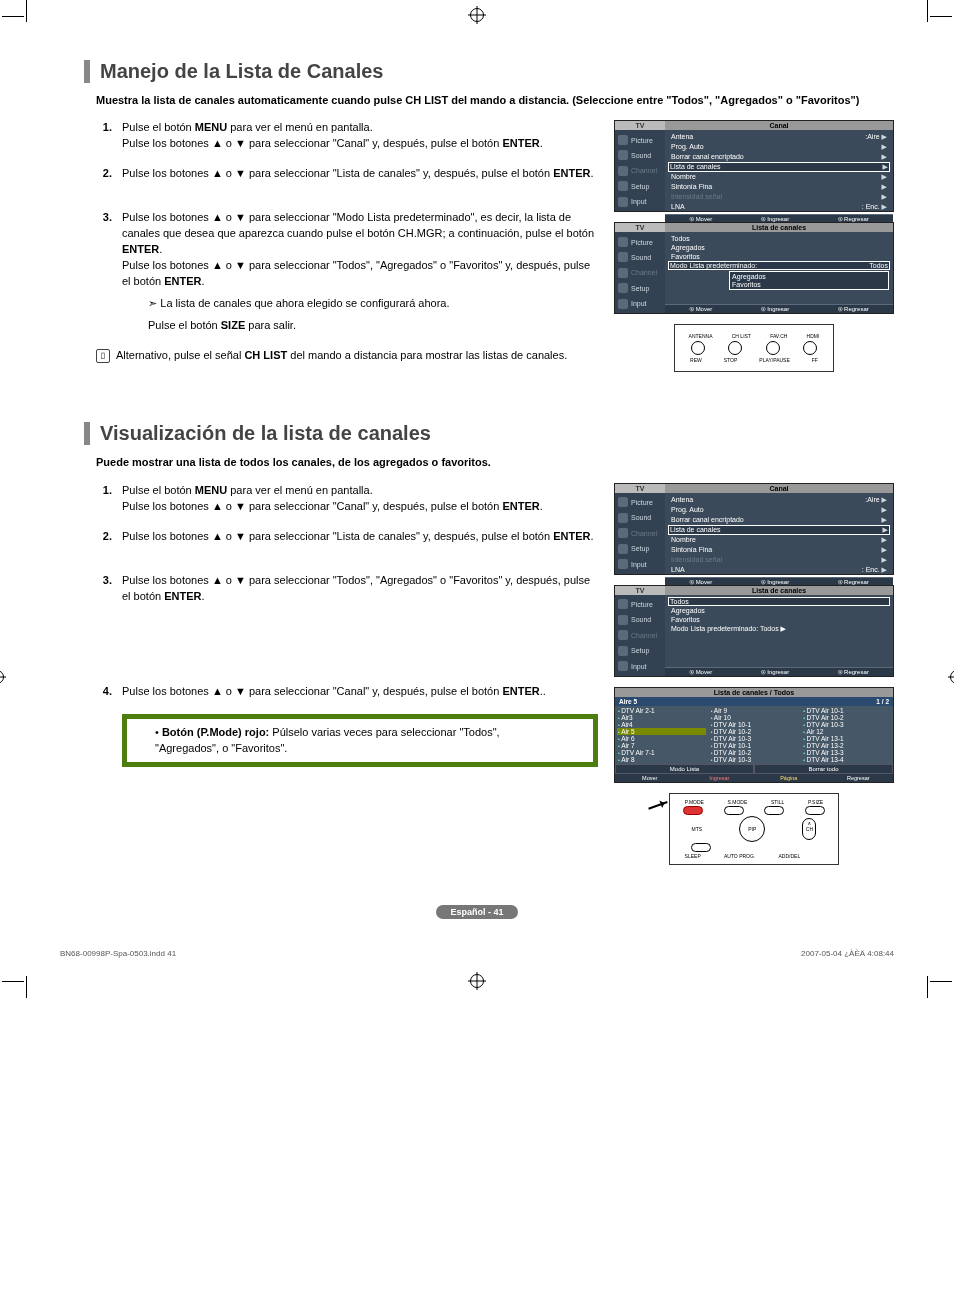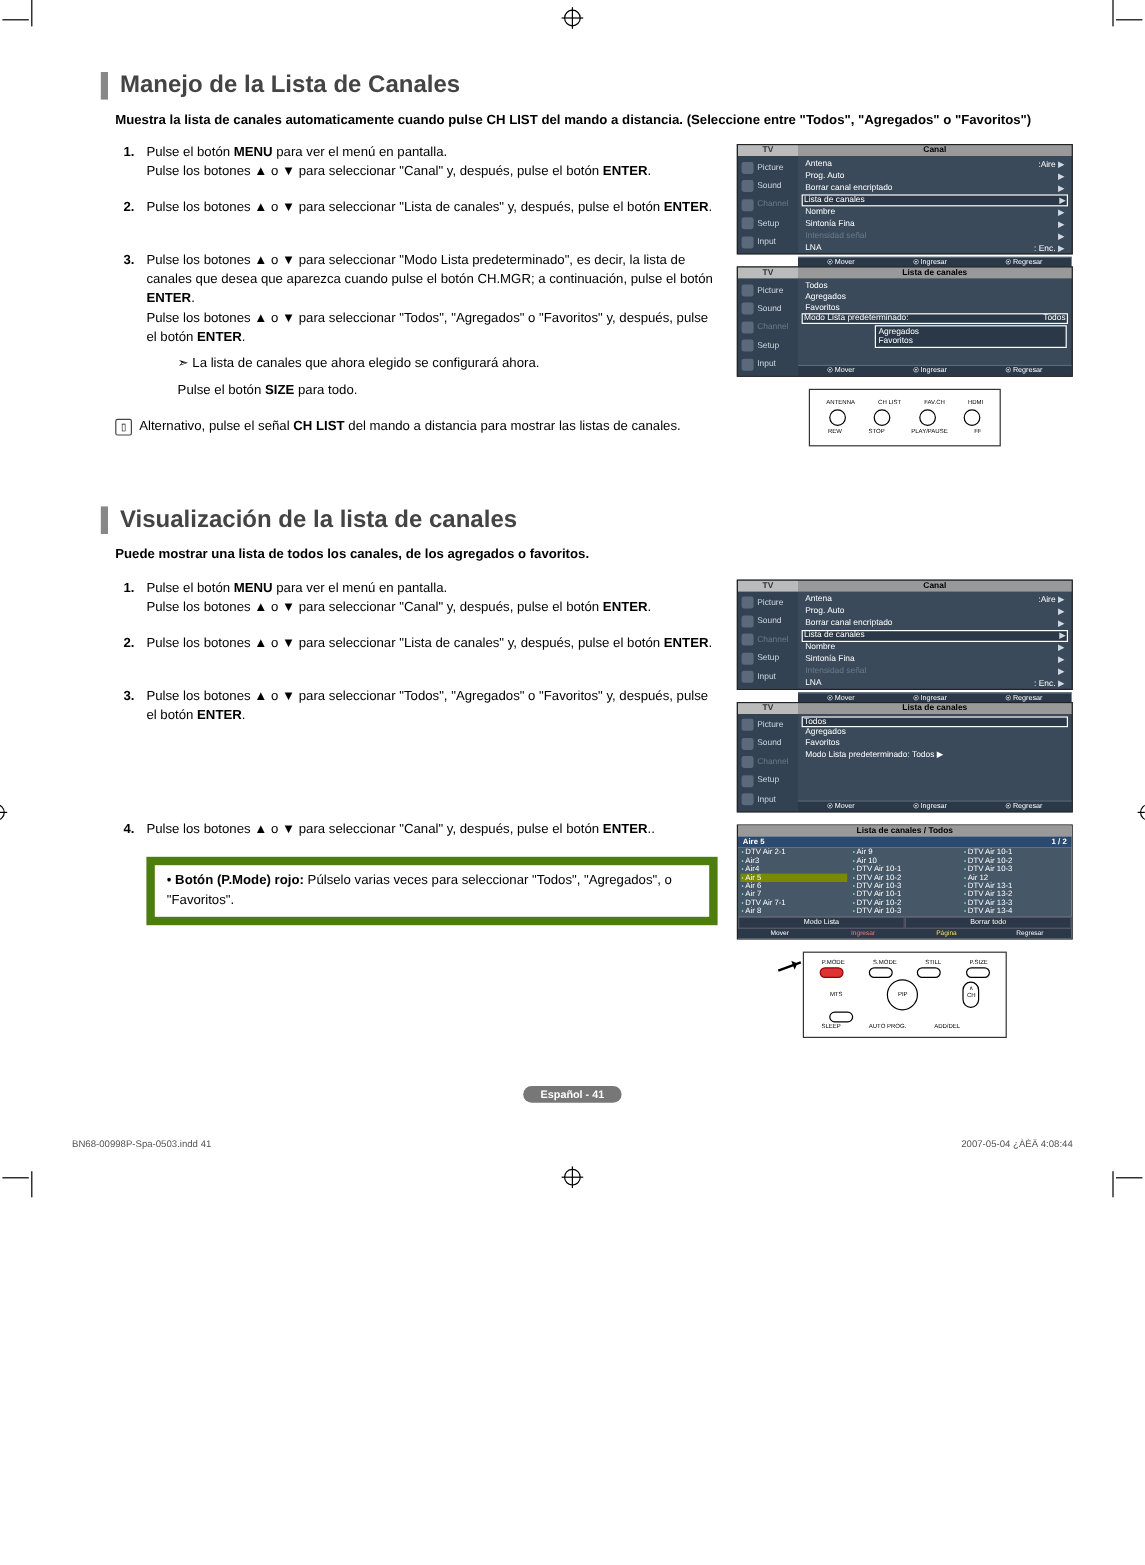--- a/index.html
+++ b/index.html
@@ -58,21 +58,21 @@
   .chitem { padding:0 1px; white-space:nowrap; }
   .chitem::before { content:"• "; color:#7fc; font-size:5px; }
   .chitem.sel { background:#7a8a00; }
   .chlist-btns { display:flex; background:#2a3848; }
   .chlist-btns span { flex:1; text-align:center; padding:1px 0; border:1px solid #556; font-size:6px; }
   .chlist-foot { display:flex; background:#2a3848; }
   .chlist-foot span { flex:1; text-align:center; font-size:5.5px; padding:1px 0; }
   .chlist-foot .red { color:#f77; }
   .chlist-foot .yel { color:#fd6; }
   
-  .tipbox { border:7px solid #4d7c0f; padding:6px 10px; margin-top:10px; margin-left:26px; line-height:1.4; }
+  .tipbox { border:5px solid #4d7c0f; padding:6px 28px; margin-top:10px; margin-left:26px; line-height:1.4; }
   
   .pagefoot { text-align:center; margin-top:40px; }
   .pagefoot-pill { display:inline-block; background:#777; color:#fff; border-radius:10px; padding:2px 14px; font-size:9px; font-weight:bold; }
   .printmark { display:flex; justify-content:space-between; font-size:8px; color:#555; margin-top:30px; }
   .crop { position:absolute; background:#000; }
   .crop.tlh { top:16px; left:2px; width:22px; height:1px; } .crop.tlv { top:0; left:26px; width:1px; height:22px; }
   .crop.trh { top:16px; right:2px; width:22px; height:1px; } .crop.trv { top:0; right:26px; width:1px; height:22px; }
   .crop.blh { bottom:16px; left:2px; width:22px; height:1px; } .crop.blv { bottom:0; left:26px; width:1px; height:22px; }
   .crop.brh { bottom:16px; right:2px; width:22px; height:1px; } .crop.brv { bottom:0; right:26px; width:1px; height:22px; }
   .reg { position:absolute; width:14px; height:14px; border:1px solid #000; border-radius:50%; }
@@ -124,21 +124,21 @@
     </ol>
     <div class="spacer"></div>
     <ol class="steps">
       <li>
         <span class="num">3.</span>
         <span>
           <span>Pulse los botones ▲ o ▼ para seleccionar "Modo Lista predeterminado", es decir, la lista de canales que desea que aparezca cuando pulse el botón CH.MGR; a continuación, pulse el botón </span><b>ENTER</b><span>.</span><br>
           <span>Pulse los botones ▲ o ▼ para seleccionar "Todos", "Agregados" o "Favoritos" y, después, pulse el botón </span><b>ENTER</b><span>.</span>
           <span class="note note-arrow">La lista de canales que ahora elegido se configurará ahora.</span>
           <span class="note">
-            <span>Pulse el botón </span><b>SIZE</b><span> para todo.</span>
+            <span>Pulse el botón </span><b>SIZE</b><span> para salir.</span>
           </span>
         </span>
       </li>
     </ol>
     <div class="alt-line">
       <span class="alt-icon">▯</span>
       <span>
         <span>Alternativo, pulse el señal </span><b>CH LIST</b><span> del mando a distancia para mostrar las listas de canales.</span>
       </span>
     </div>

